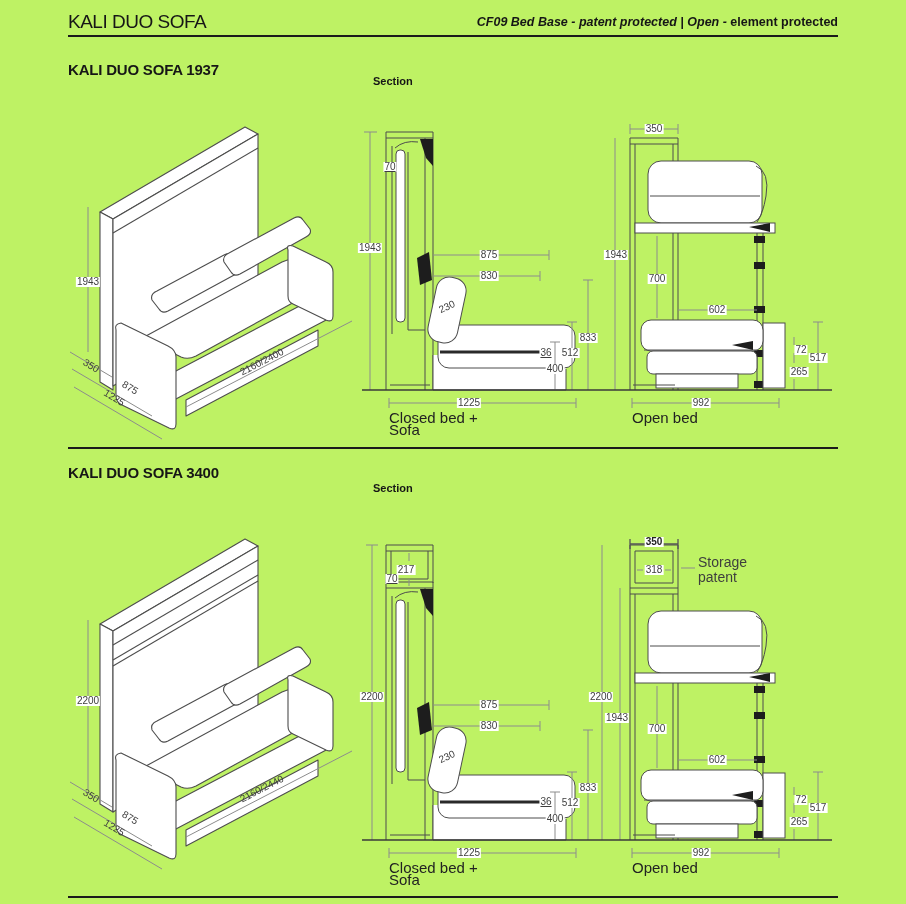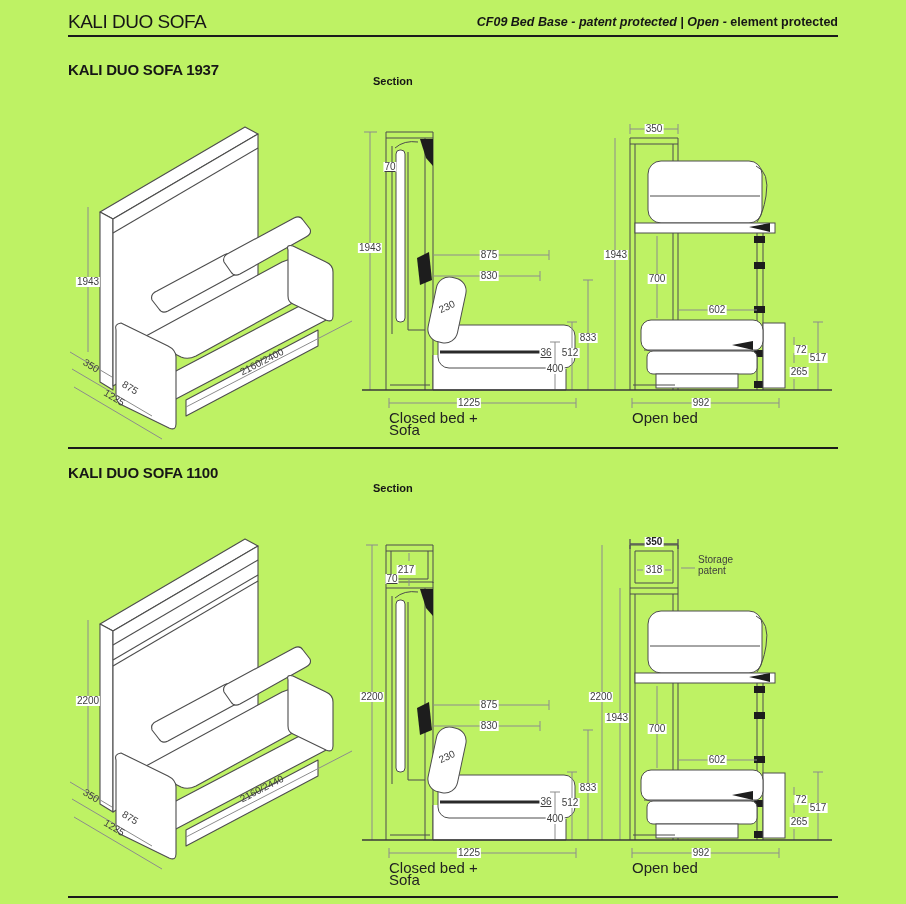--- a/index.html
+++ b/index.html
@@ -13,21 +13,21 @@
   .sec-label{position:absolute;left:373px;font-size:11px;font-weight:700;color:#161616;}
   svg.art{position:absolute;left:0;top:0;}
   .dim{position:absolute;transform:translate(-50%,-50%);font-size:10px;line-height:1;
        color:#3e3e3e;background:#fff;padding:0 1px;white-space:nowrap;}
   .dim.u{text-decoration:underline;margin-top:45px;}
   .dim.b{font-weight:700;color:#222;}
   .dim.rot31{transform:translate(-50%,-50%) rotate(31deg);background:transparent;}
   .dim.rotm27{transform:translate(-50%,-50%) rotate(-27deg);background:transparent;}
   .dim.rotm25{transform:translate(-50%,-50%) rotate(-25deg);background:transparent;}
   .cap{position:absolute;font-size:15px;line-height:1.15;color:#222;}
-  .storage-note{position:absolute;font-size:10px;line-height:1.05;color:#3e3e3e;}
+  .storage-note{position:absolute;font-size:14px;line-height:1.05;color:#3e3e3e;}
   .storage-note span{display:block;}
 </style>
 </head>
 <body>
 
 <div class="page">
 
   <svg class="art" width="906" height="904" viewBox="0 0 906 904">
     <defs>
 
@@ -208,21 +208,21 @@
   <span class="dim" style="left:654px;top:129px;">350</span>
   <span class="dim" style="left:616px;top:255px;">1943</span>
   <span class="dim" style="left:657px;top:279px;">700</span>
   <span class="dim" style="left:717px;top:310px;">602</span>
   <span class="dim" style="left:801px;top:350px;">72</span>
   <span class="dim" style="left:818px;top:358px;">517</span>
   <span class="dim" style="left:799px;top:372px;">265</span>
   <span class="dim" style="left:701px;top:403px;">992</span>
   <div class="cap" style="left:632px;top:409px;">Open bed</div>
 
-  <div class="sec-title" style="top:464px;">KALI DUO SOFA 1100</div>
+  <div class="sec-title" style="top:464px;">KALI DUO SOFA 3400</div>
   <div class="sec-label" style="top:482px;">Section</div>
 
   <span class="dim" style="left:88px;top:701px;">2200</span>
   <span class="dim rot31" style="left:91px;top:796px;">350</span>
   <span class="dim rot31" style="left:130px;top:818px;">875</span>
   <span class="dim rot31" style="left:114px;top:828px;">1225</span>
   <span class="dim rotm27" style="left:262px;top:789px;">2160/2440</span>
 
   <span class="dim u" style="left:392px;top:534px;">70</span>
   <span class="dim" style="left:406px;top:570px;">217</span>

